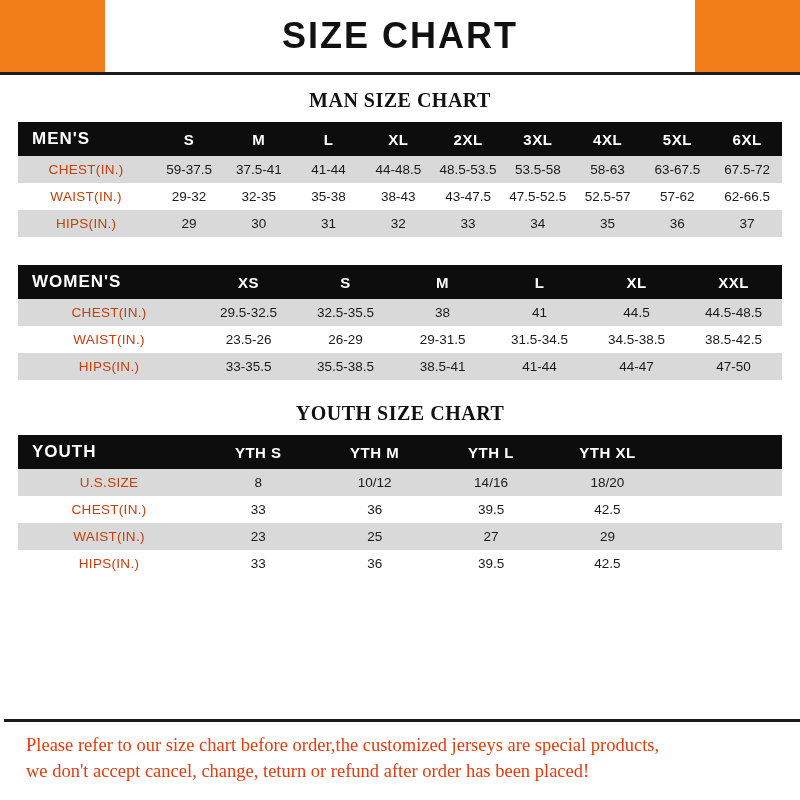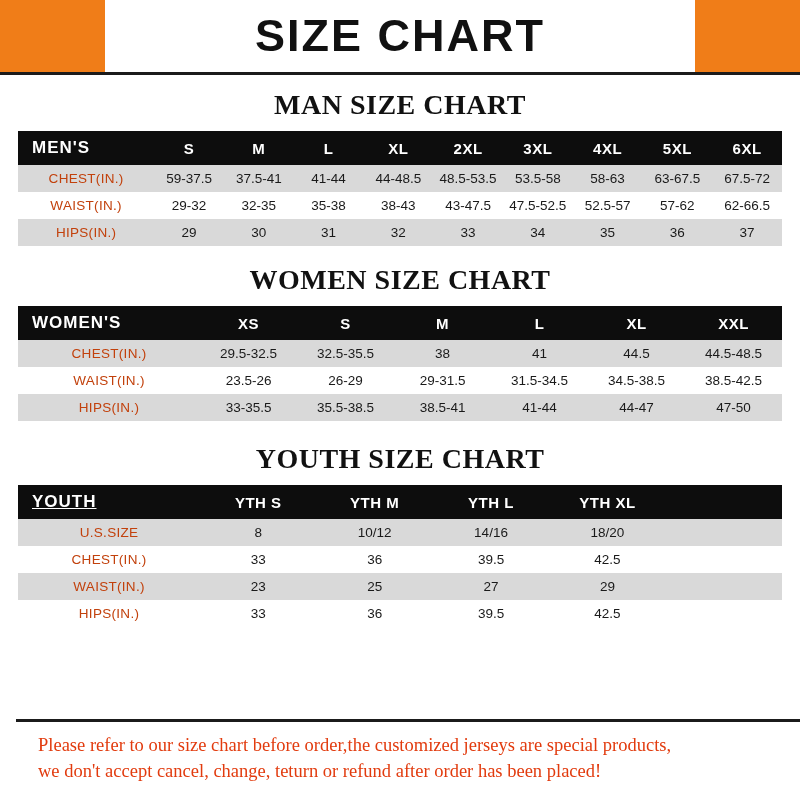--- a/index.html
+++ b/index.html
@@ -35,37 +35,37 @@
     top: 0;
     width: 590px;
     height: 72px;
     background: #ffffff;
   }
   .banner-title {
     position: relative;
     z-index: 2;
     font-family: "Liberation Sans", sans-serif;
     font-weight: bold;
-    font-size: 45px;
+    font-size: 36px;
     letter-spacing: 2px;
     color: #111111;
     text-align: center;
     line-height: 72px;
   }
   .banner-bottom-rule {
     height: 3px;
     background: #1b1b1b;
     width: 100%;
   }
   
   .section-title {
     text-align: center;
     font-family: "Liberation Serif", serif;
     font-weight: bold;
-    font-size: 28px;
+    font-size: 20px;
     color: #111111;
     letter-spacing: 0.5px;
   }
   .section {
     padding: 0 18px;
     box-sizing: border-box;
   }
   
   table.size-table {
     width: 100%;
@@ -112,31 +112,31 @@
   }
   table.size-table tbody tr.band-white {
     background: #ffffff;
   }
   
   .women-table thead th { font-size: 16px; }
   .women-table thead th.rowhead { font-size: 17px; }
   .women-table tbody td { height: 31px; font-size: 14px; }
 
   .youth-table thead th { height: 38px; font-size: 16px; }
-  .youth-table thead th.rowhead { font-size: 17px; text-decoration: underline; }
+  .youth-table thead th.rowhead { font-size: 17px; }
   .youth-table tbody td { height: 32px; font-size: 14px; }
 
   .men-table thead th { height: 32px; }
   .men-table tbody td { height: 26px; font-size: 12.5px; }
   .men-table tbody td.rowhead { font-size: 12.5px; }
 
   
   .notice {
     position: absolute;
-    left: 16px;
+    left: 4px;
     right: 0;
     bottom: 0;
     padding: 10px 22px 16px 22px;
     box-sizing: border-box;
     border-top: 3px solid #1b1b1b;
     background: #ffffff;
   }
   .notice p {
     margin: 0;
     color: #e23b0e;
@@ -218,21 +218,20 @@
           <td>36</td>
           <td>37</td>
         </tr>
       </tbody>
     </table>
   </div>
 
   <div class="spacer-18"></div>
 
   <div class="section">
-    <div class="section-title">WOMEN SIZE CHART</div>
     <div class="spacer-10"></div>
     <table class="size-table women-table">
       <thead>
         <tr>
           <th class="rowhead" style="width:22%">WOMEN'S</th>
           <th>XS</th>
           <th>S</th>
           <th>M</th>
           <th>L</th>
           <th>XL</th>

